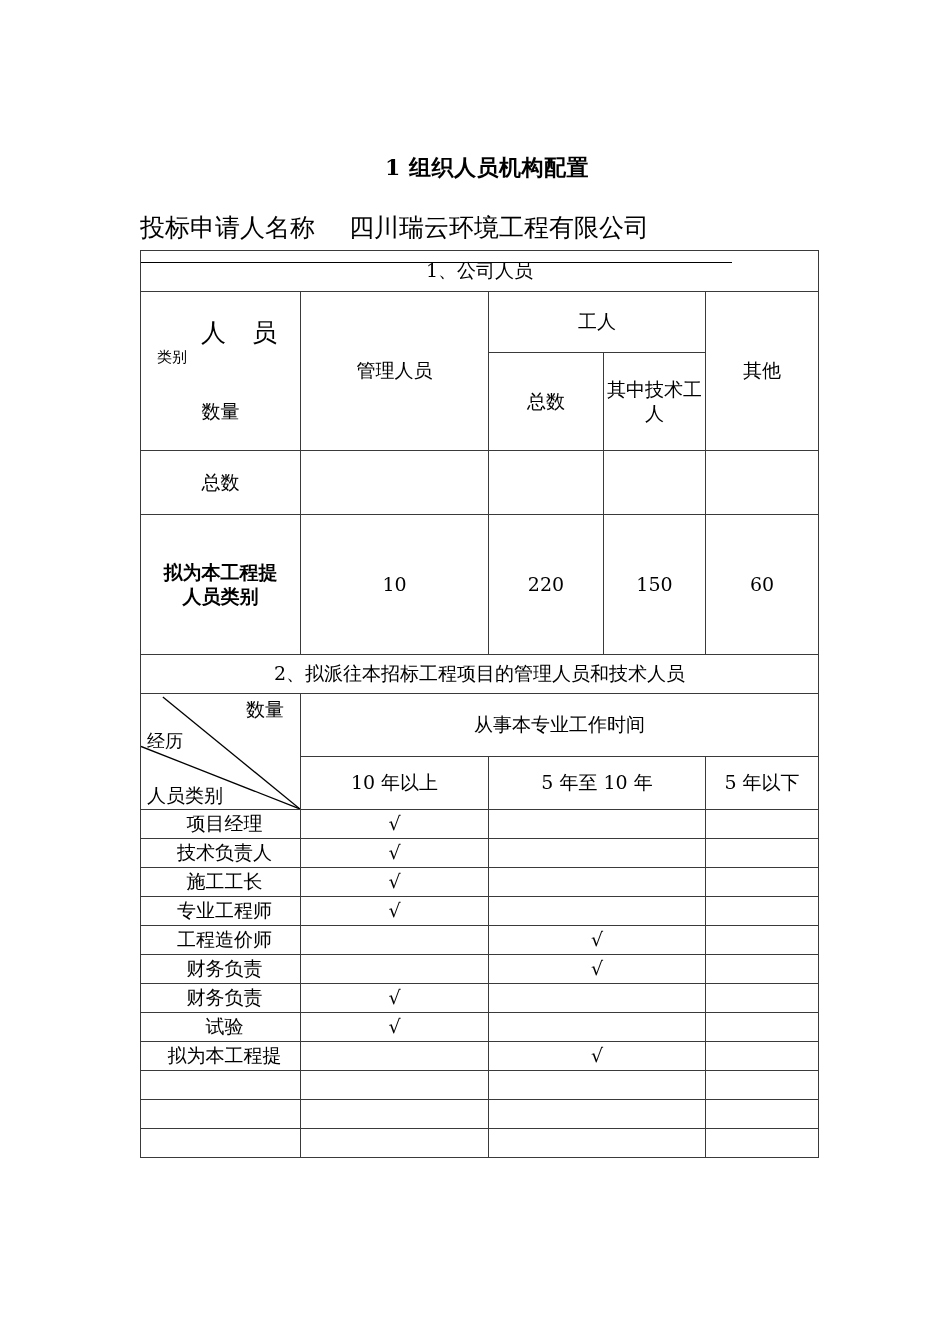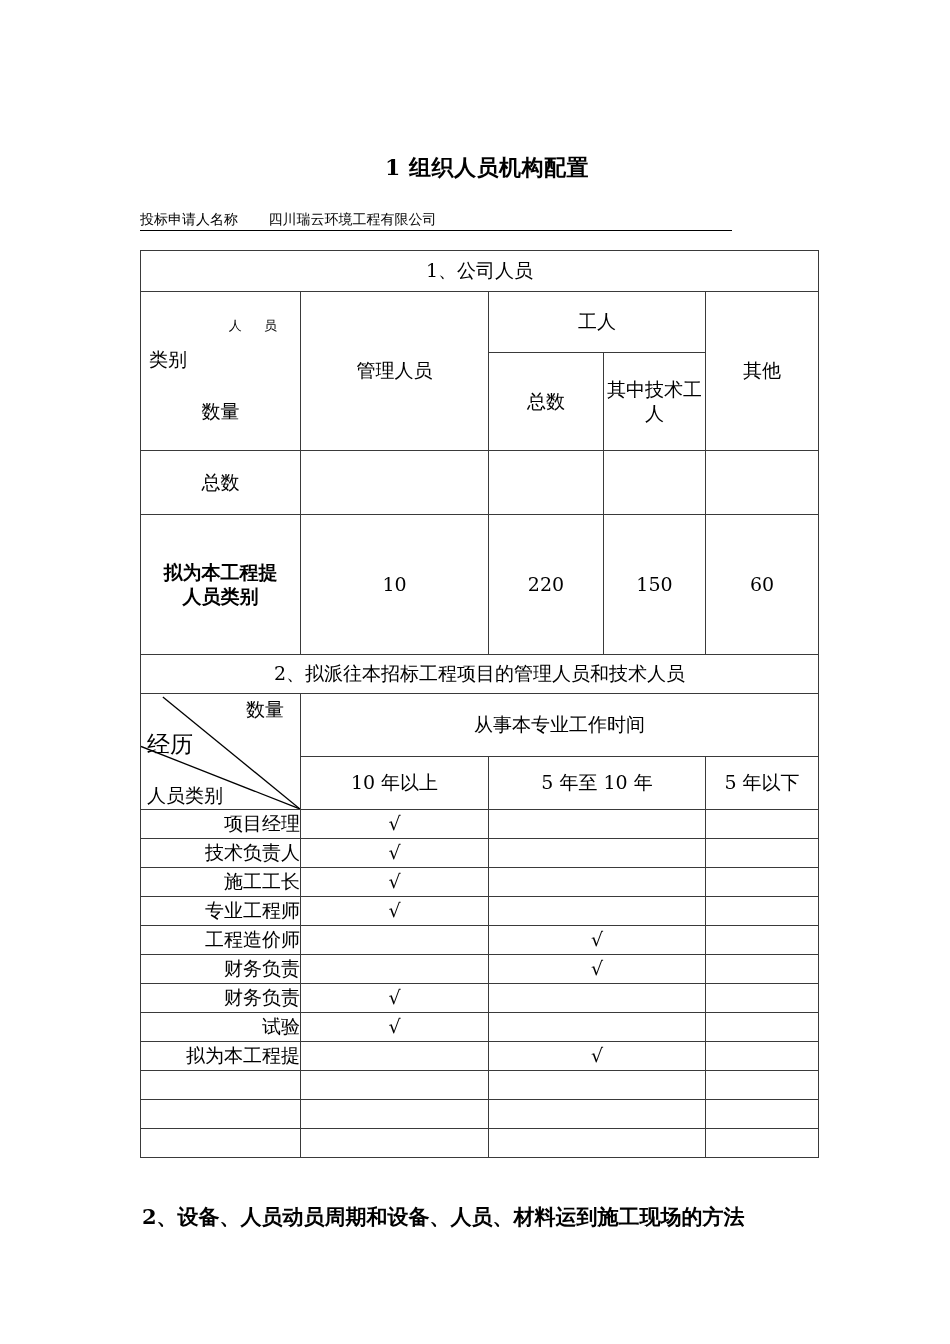--- a/index.html
+++ b/index.html
@@ -34,23 +34,23 @@
     font-weight: bold;
     letter-spacing: 0.5px;
   }
 
   
   .applicant-line {
     position: absolute;
     left: 140px;
     top: 211px;
     width: 592px;
-    font-size: 14px;
+    font-size: 25px;
     border-bottom: 1.6px solid #000;
-    padding-bottom: 1px;
+    padding-bottom: 18px;
     white-space: nowrap;
   }
   .applicant-label { }
   .applicant-value { margin-left: 26px; }
 
   
   .tbl {
     position: absolute;
     border-collapse: collapse;
     table-layout: fixed;
@@ -79,28 +79,28 @@
 
   
   .corner-a {
     position: relative;
     height: 157px;
   }
   .corner-a .ca-top {
     position: absolute;
     top: 26px;
     right: 14px;
-    font-size: 13px;
+    font-size: 25px;
     letter-spacing: 9px;
   }
   .corner-a .ca-mid {
     position: absolute;
     top: 56px;
-    left: 8px;
-    font-size: 19px;
+    left: 16px;
+    font-size: 15px;
   }
   .corner-a .ca-bot {
     position: absolute;
     top: 108px;
     left: 0;
     width: 100%;
     text-align: center;
     font-size: 19px;
   }
 
@@ -135,41 +135,41 @@
   .corner-b .cb-qty {
     position: absolute;
     top: 4px;
     right: 16px;
     font-size: 19px;
   }
   .corner-b .cb-exp {
     position: absolute;
     top: 36px;
     left: 6px;
-    font-size: 23px;
+    font-size: 18px;
   }
   .corner-b .cb-type {
     position: absolute;
     bottom: 2px;
     left: 6px;
     font-size: 19px;
   }
 
   .exp-head-cell {
     height: 62px;
     font-size: 19px;
   }
   .span-head-cell {
     height: 52px;
     font-size: 19px;
   }
 
   .data-row td { height: 28px; }
   .data-row .rolename {
-    text-align: right;
+    text-align: center;
     padding-left: 8px;
     font-size: 19px;
     white-space: nowrap;
   }
   .check {
     font-size: 20px;
   }
 
   
   .footer-heading {
@@ -331,15 +331,14 @@
         </tr>
         <tr class="data-row">
           <td class="rolename"></td>
           <td class="check"></td>
           <td class="check" colspan="2"></td>
           <td class="check"></td>
         </tr>
       </tbody>
   </table>
 
-  <div class="footer-heading">2、设备、人员动员周期和设备、人员、材料运到施工现场的方法</div>
 
 </div>
 
 </body></html>

